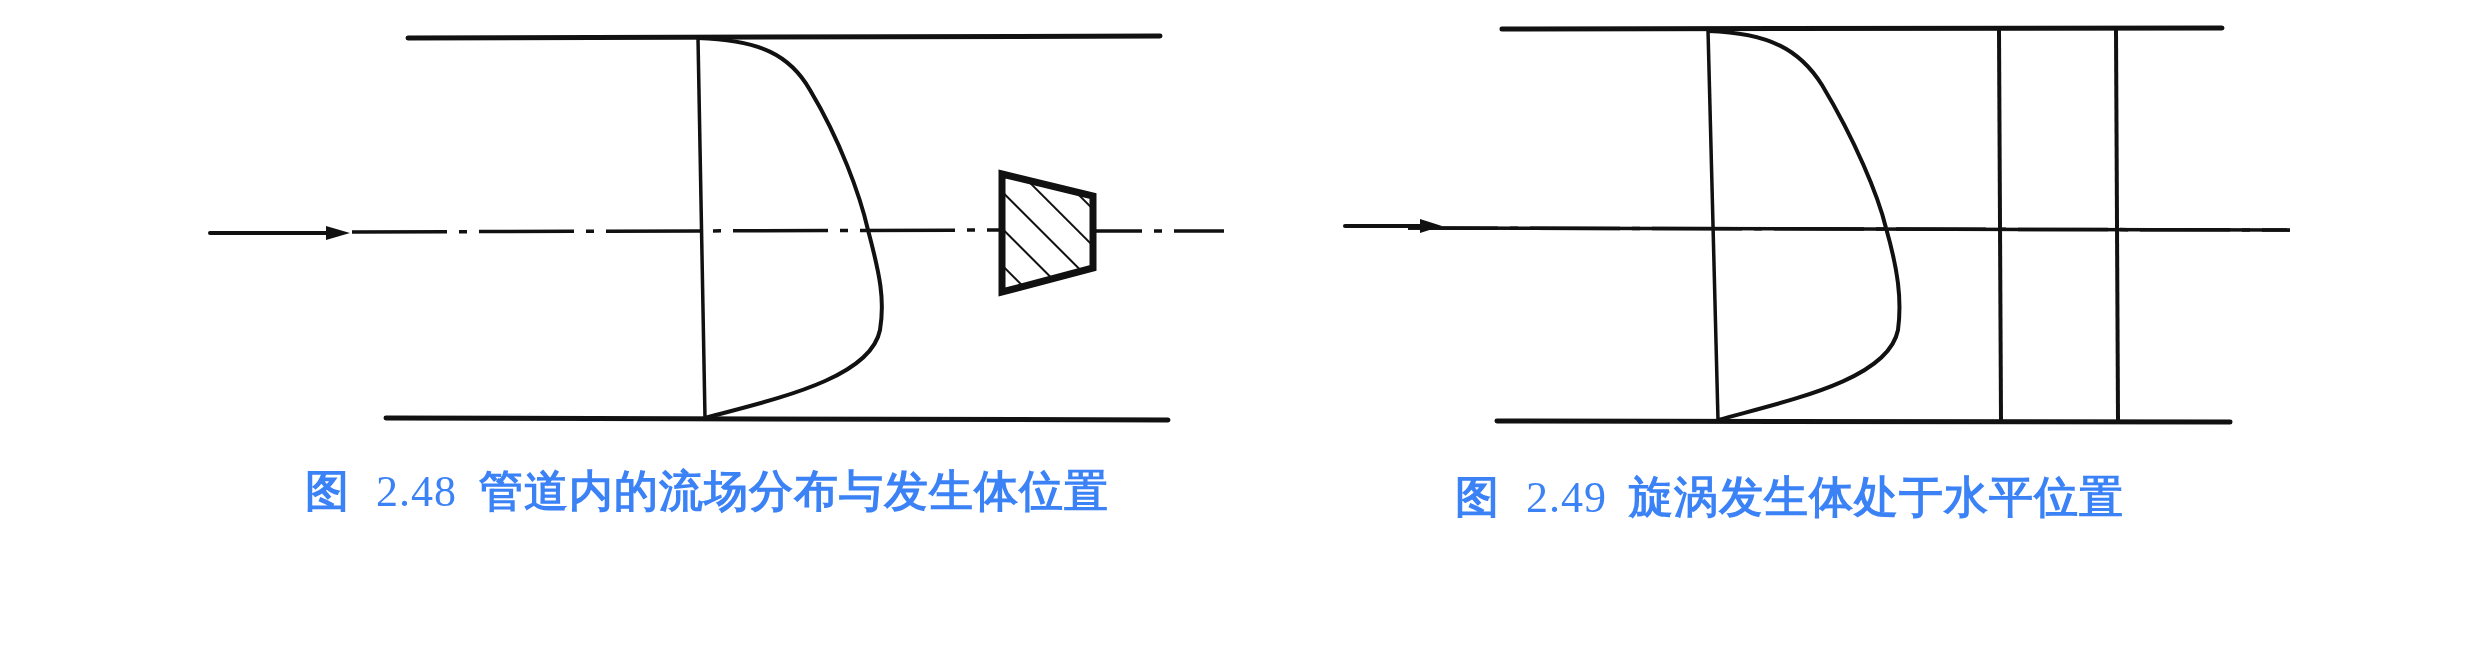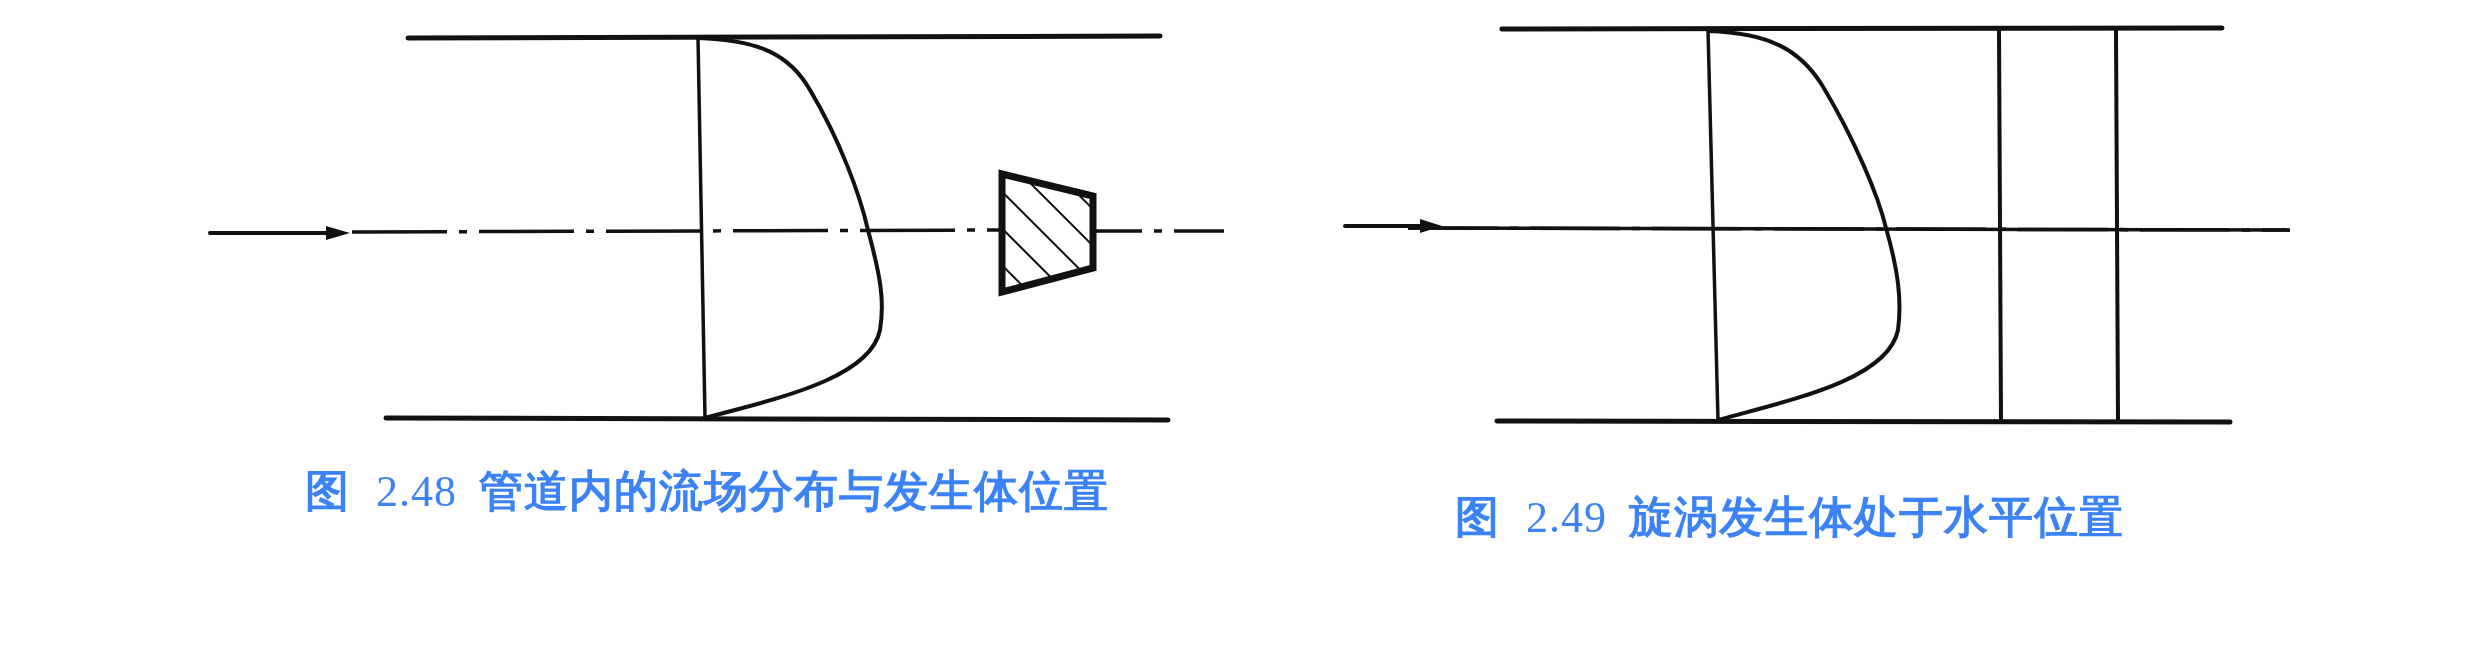--- a/index.html
+++ b/index.html
@@ -68,15 +68,15 @@
 
     <line x1="1999" y1="30" x2="2001" y2="420" stroke="#111" stroke-width="4"></line>
     <line x1="2116" y1="30" x2="2118" y2="420" stroke="#111" stroke-width="4"></line>
   </g>
 </svg>
 
 <div class="caption" style="left:305px; top:462px;">
   <span class="fig-label">图</span><span class="fig-num">2.48</span><span class="fig-title">管道内的流场分布与发生体位置</span>
 </div>
 
-<div class="caption" style="left:1455px; top:488px;">
+<div class="caption" style="left:1455px; top:468px;">
   <span class="fig-label">图</span><span class="fig-num">2.49</span><span class="fig-title">旋涡发生体处于水平位置</span>
 </div>
 
 </body></html>

